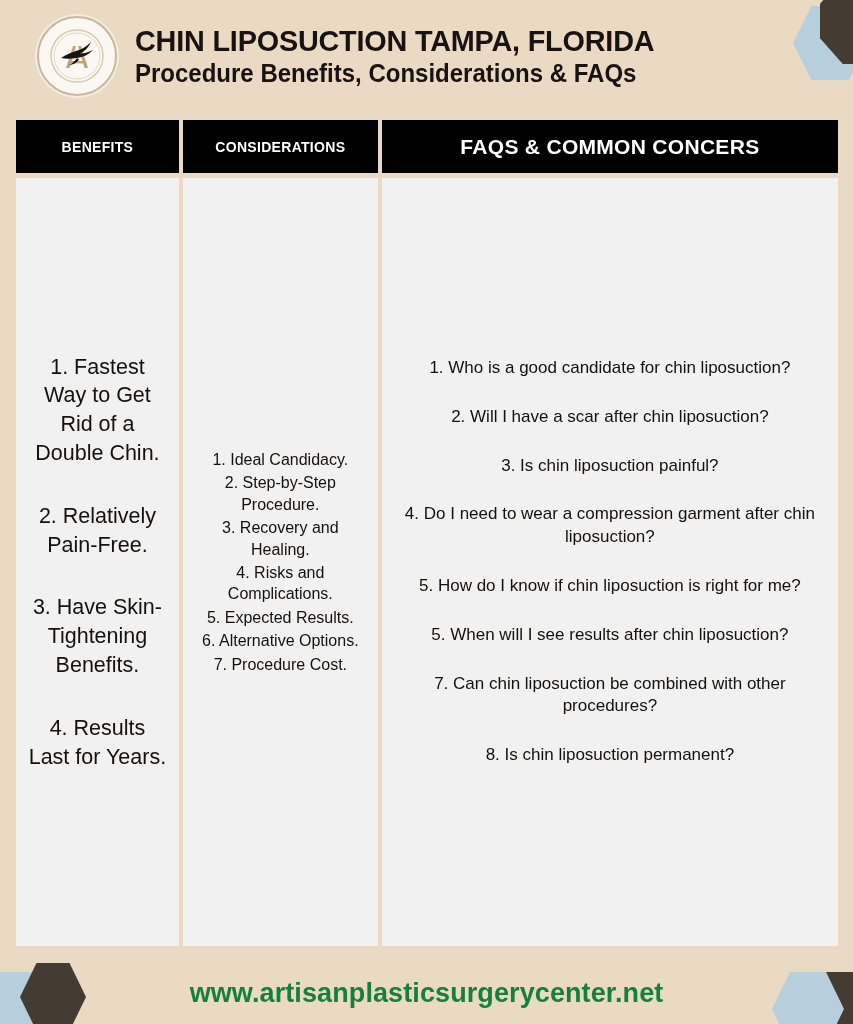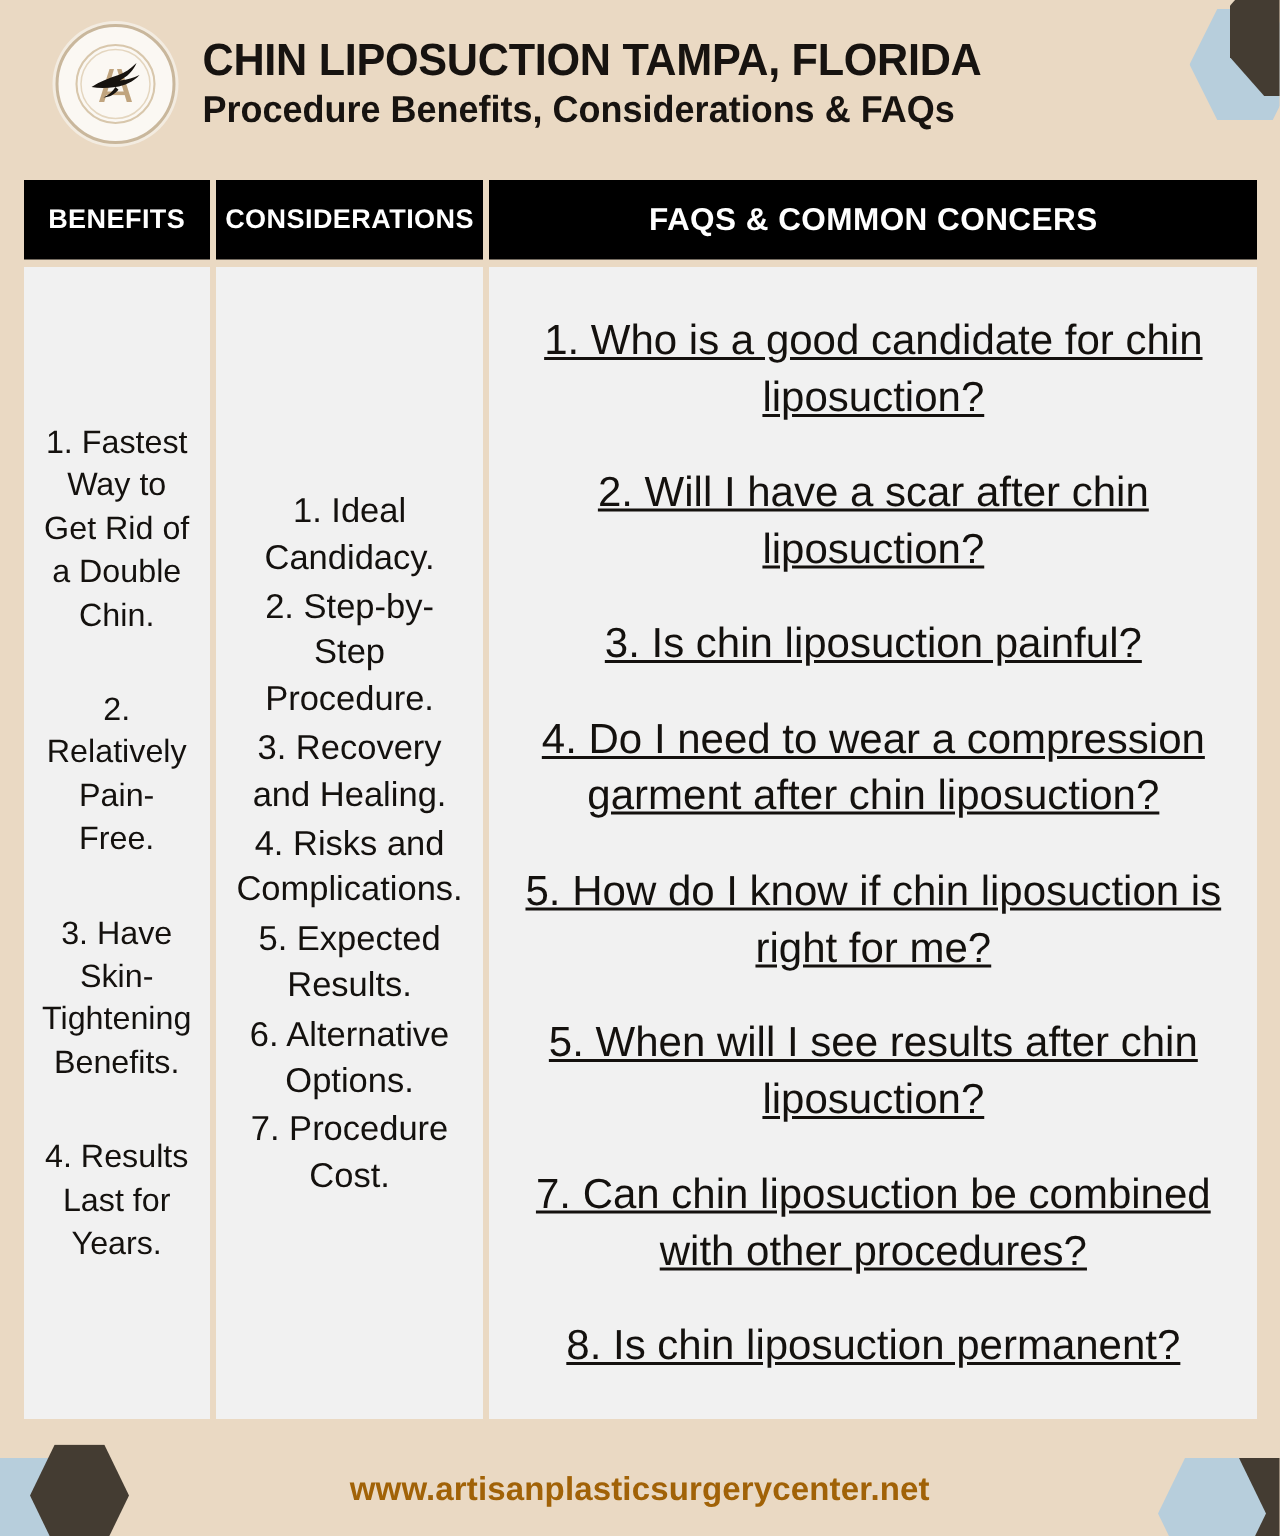--- a/index.html
+++ b/index.html
@@ -139,21 +139,21 @@
   .col-header {
     background: #000000;
     color: #ffffff;
     height: 53px;
     flex: 0 0 auto;
     display: flex;
     align-items: center;
     justify-content: center;
     font-family: "Liberation Sans Narrow", "Liberation Sans", sans-serif;
     font-weight: bold;
-    font-size: 18px;
+    font-size: 14px;
     letter-spacing: 0.3px;
     white-space: nowrap;
   }
   .col-header.wide { font-size: 21px; }
 
   .col-body {
     flex: 1 1 auto;
     background: #f1f1f1;
     margin-top: 5px;
     display: flex;
@@ -169,47 +169,46 @@
     color: #14110e;
     font-family: "Liberation Sans", sans-serif;
     line-height: 1.34;
   }
   .col-benefits .item {
     font-size: 21.5px;
     margin: 17px 0;
     padding: 0 4px;
   }
   .col-considerations .item {
-    font-size: 23px;
+    font-size: 16px;
     margin: 1px 0;
     padding: 0 6px;
   }
   .col-faqs .item {
-    font-size: 28px;
+    font-size: 17px;
     margin: 13px 0;
     padding: 0 10px;
-    text-decoration: underline;
   }
 
   
   #footer {
     position: absolute;
     top: 962px;
     left: 0;
     width: 853px;
     height: 62px;
     display: flex;
     align-items: center;
     justify-content: center;
   }
   #footer-url {
     font-family: "Liberation Sans Narrow", "Liberation Sans", sans-serif;
     font-weight: bold;
-    font-size: 22px;
-    color: #a16207;
+    font-size: 27px;
+    color: #15803d;
     letter-spacing: 0.1px;
   }
 </style>
 </head>
 <body>
 
 <div class="deco hexshape" id="deco-tr-blue"></div>
 <div class="deco octshape" id="deco-tr-dark"></div>
 
 <div class="deco hexshape" id="deco-bl-blue"></div>

